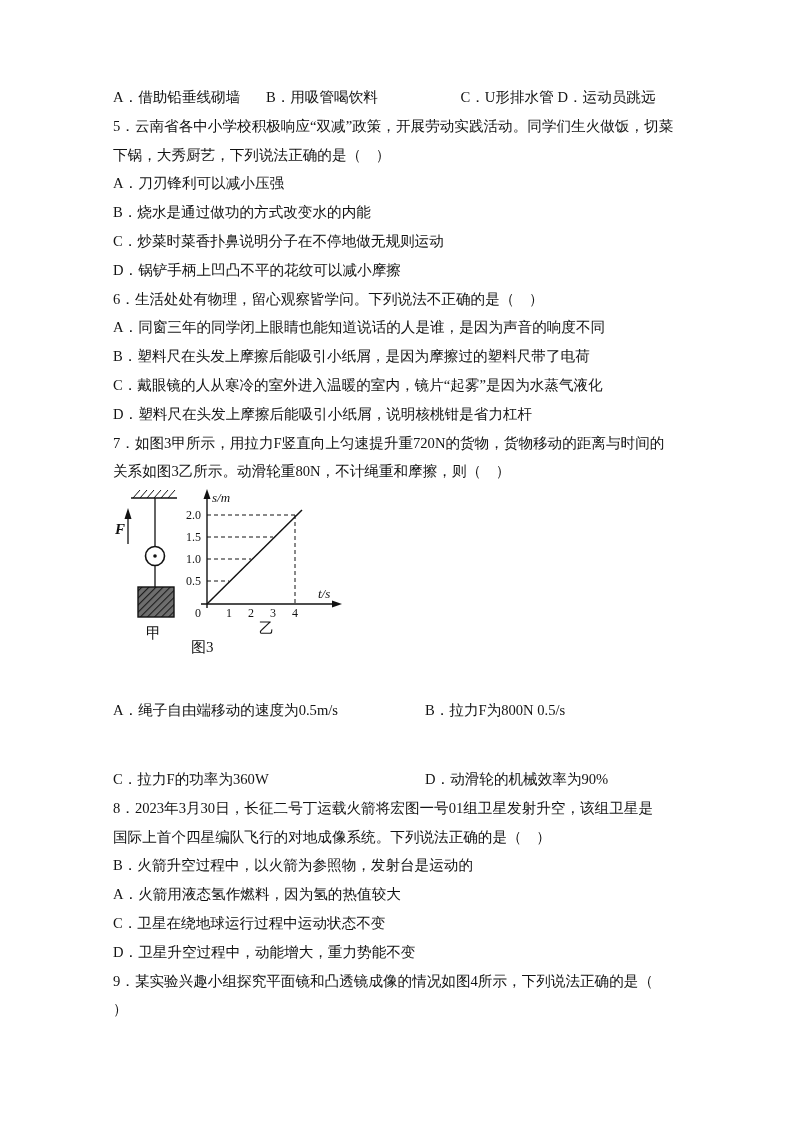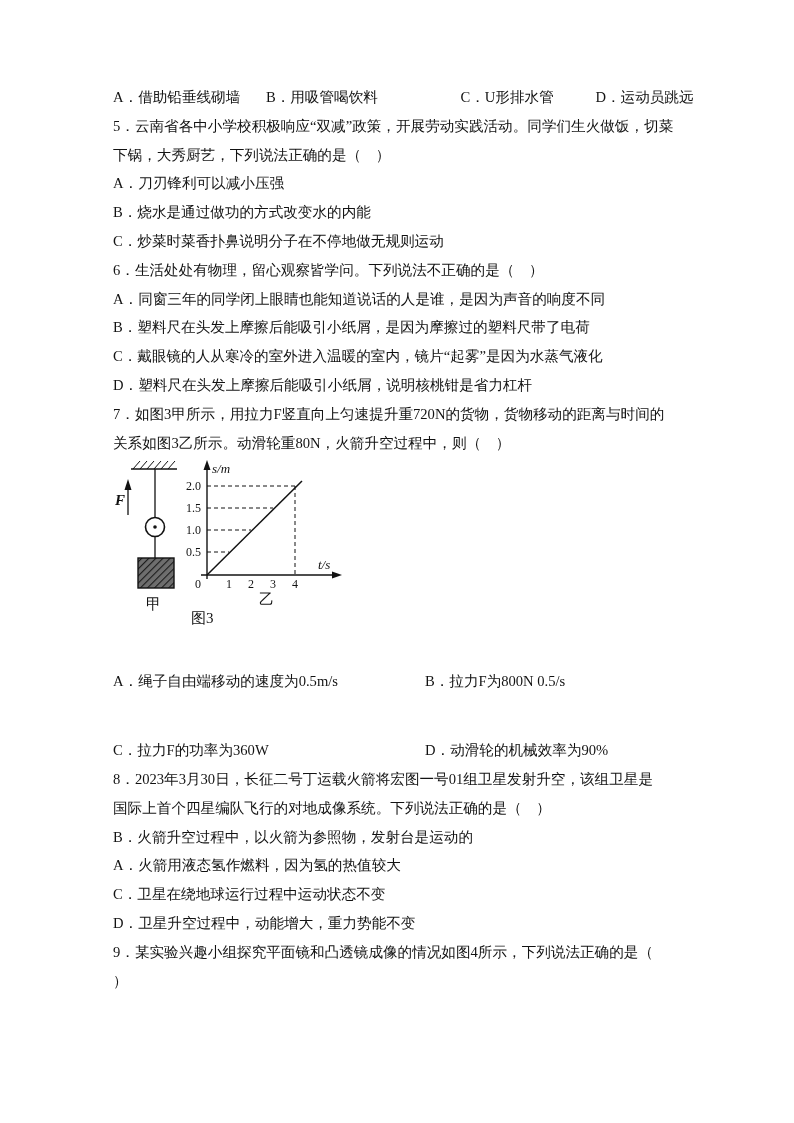--- a/index.html
+++ b/index.html
@@ -15,21 +15,21 @@
     color: #121212;
     overflow: hidden;
   }
   .line {
     line-height: 28.8px;
     white-space: nowrap;
   }
   .opt-row span { display: inline-block; }
   .gap-b { margin-left: 22px; }
   .gap-c { margin-left: 79px; }
-  .gap-d { margin-left: 38px; }
+  .gap-d { }
   .two-col { display: flex; line-height: 28.8px; white-space: nowrap; margin-top: 40px; }
   .two-col .col1 { width: 312px; }
   .figure-wrap { height: 168px; margin: 2px 0 2px 0; }
   svg text { font-family: "Liberation Serif", "DejaVu Serif", serif; fill: #121212; }
   .tick { font-size: 12px; }
   .axis-label { font-size: 13px; font-style: italic; }
   .fig-label { font-size: 15px; }
   .force-label { font-size: 15px; font-style: italic; font-weight: bold; }
 </style>
 </head>
@@ -42,29 +42,30 @@
     <span class="gap-b">B．用吸管喝饮料</span>
     <span class="gap-c">C．U形排水管</span>
     <span class="gap-d">D．运动员跳远</span>
   </div>
 
   <div class="line">5．云南省各中小学校积极响应“双减”政策，开展劳动实践活动。同学们生火做饭，切菜</div>
   <div class="line">下锅，大秀厨艺，下列说法正确的是（　）</div>
   <div class="line">A．刀刃锋利可以减小压强</div>
   <div class="line">B．烧水是通过做功的方式改变水的内能</div>
   <div class="line">C．炒菜时菜香扑鼻说明分子在不停地做无规则运动</div>
+  <div class="line">D．锅铲手柄上凹凸不平的花纹可以减小摩擦</div>
 
   <div class="line">6．生活处处有物理，留心观察皆学问。下列说法不正确的是（　）</div>
   <div class="line">A．同窗三年的同学闭上眼睛也能知道说话的人是谁，是因为声音的响度不同</div>
   <div class="line">B．塑料尺在头发上摩擦后能吸引小纸屑，是因为摩擦过的塑料尺带了电荷</div>
   <div class="line">C．戴眼镜的人从寒冷的室外进入温暖的室内，镜片“起雾”是因为水蒸气液化</div>
   <div class="line">D．塑料尺在头发上摩擦后能吸引小纸屑，说明核桃钳是省力杠杆</div>
 
   <div class="line">7．如图3甲所示，用拉力F竖直向上匀速提升重720N的货物，货物移动的距离与时间的</div>
-  <div class="line">关系如图3乙所示。动滑轮重80N，火箭升空过程中，则（　）</div>
+  <div class="line">关系如图3乙所示。动滑轮重80N，不计绳重和摩擦，则（　）</div>
 
   <div class="figure-wrap">
     <svg width="560" height="168" viewBox="0 0 560 168">
       <defs>
         <pattern id="blockhatch" width="5" height="5" patternUnits="userSpaceOnUse" patternTransform="rotate(45)">
           <rect width="5" height="5" fill="#6e6e6e"></rect>
           <line x1="0" y1="0" x2="0" y2="5" stroke="#1c1c1c" stroke-width="2.2"></line>
         </pattern>
       </defs>
 

